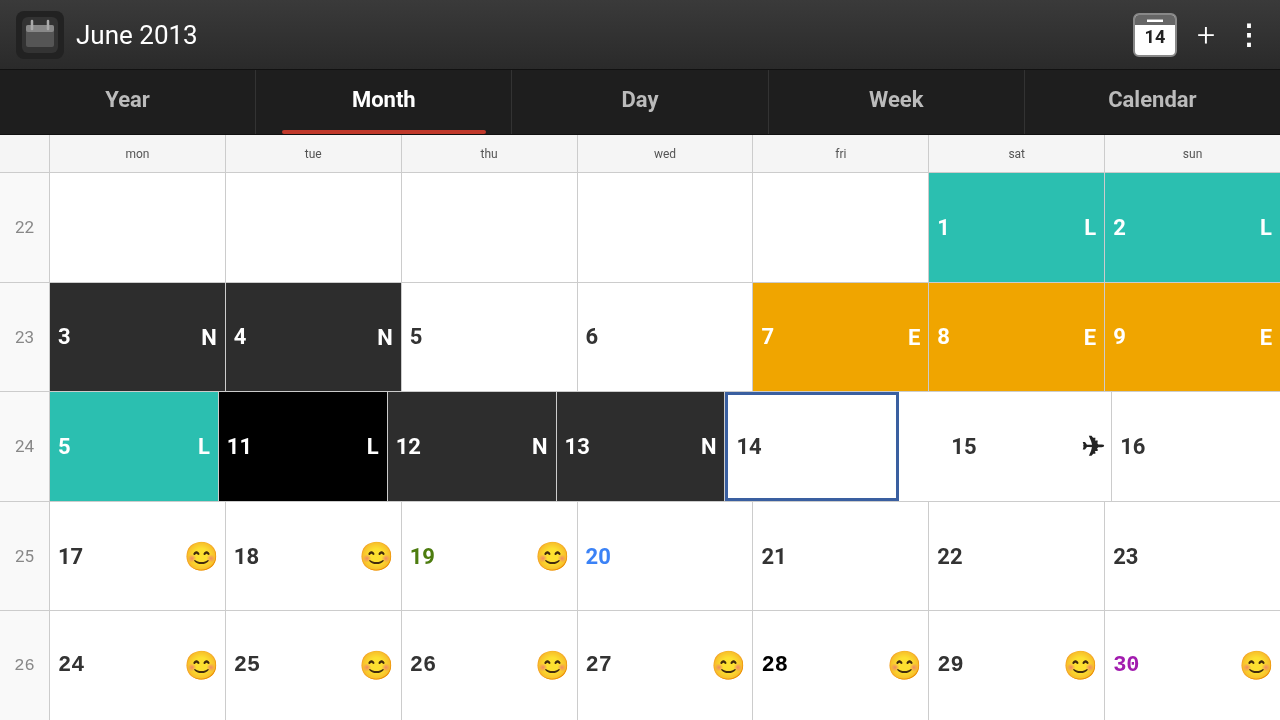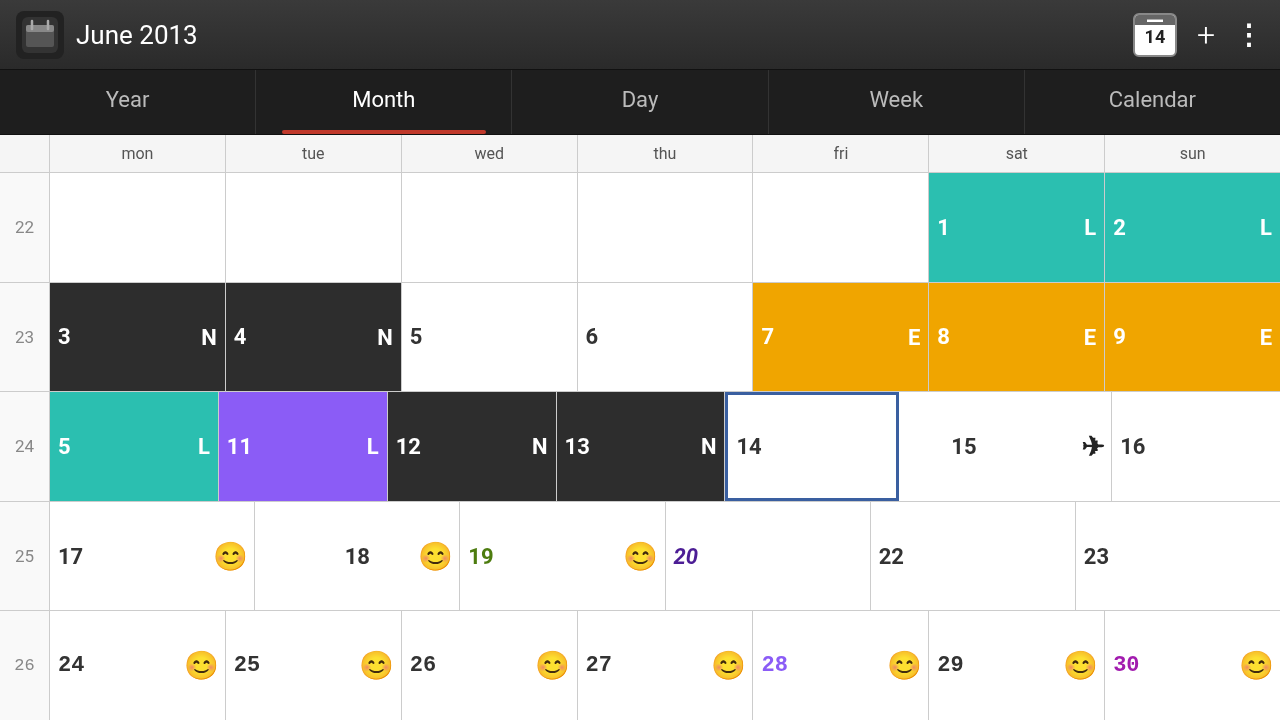--- a/index.html
+++ b/index.html
@@ -82,21 +82,21 @@
       border-bottom: 1px solid #111;
     }
     .tab {
       flex: 1;
       display: flex;
       flex-direction: column;
       align-items: center;
       justify-content: center;
       color: #bbb;
       font-size: 22px;
-      font-weight: 400;
+      font-weight: 700;
       cursor: pointer;
       border-right: 1px solid #333;
       position: relative;
       padding-bottom: 6px;
     }
     .tab:last-child { border-right: none; }
     .tab.active {
       color: #fff;
     }
     .tab.active::after {
@@ -119,21 +119,21 @@
     }
     .week-num-spacer {
       width: 50px;
       border-right: 1px solid #ccc;
     }
     .day-header {
       flex: 1;
       display: flex;
       align-items: center;
       justify-content: center;
-      font-size: 16px;
+      font-size: 12px;
       color: #555;
       border-right: 1px solid #ccc;
     }
     .day-header:last-child { border-right: none; }
 
     
     #calendar-grid {
       display: flex;
       flex-direction: column;
       flex: 1;
@@ -251,22 +251,22 @@
       <span>Calendar</span>
     </div>
 </div>
 
 <div id="main-content">
 
   <div id="day-headers">
     <div class="week-num-spacer"></div>
     <div class="day-header">mon</div>
     <div class="day-header">tue</div>
+    <div class="day-header">thu</div>
     <div class="day-header">wed</div>
-    <div class="day-header">thu</div>
     <div class="day-header">fri</div>
     <div class="day-header">sat</div>
     <div class="day-header">sun</div>
   </div>
 
   <div id="calendar-grid">
       <div class="cal-row">
         <div class="week-num">22</div>
         <div class="cal-cell" style="color: rgb(51, 51, 51);"></div>
         <div class="cal-cell" style="color: rgb(51, 51, 51);"></div>
@@ -310,21 +310,21 @@
           <span class="cell-num">9</span>
           <span class="cell-badge badge-letter">E</span>
         </div>
       </div>
       <div class="cal-row">
         <div class="week-num">24</div>
         <div class="cal-cell" style="background: rgb(43, 191, 176); color: rgb(255, 255, 255);">
           <span class="cell-num">5</span>
           <span class="cell-badge badge-letter">L</span>
         </div>
-        <div class="cal-cell" style="background: #8b5cf6; color: rgb(255, 255, 255);">
+        <div class="cal-cell" style="background: #000000; color: rgb(255, 255, 255);">
           <span class="cell-num">11</span>
           <span class="cell-badge badge-letter">L</span>
         </div>
         <div class="cal-cell" style="background: rgb(45, 45, 45); color: rgb(255, 255, 255);">
           <span class="cell-num">12</span>
           <span class="cell-badge badge-letter">N</span>
         </div>
         <div class="cal-cell" style="background: rgb(45, 45, 45); color: rgb(255, 255, 255);">
           <span class="cell-num">13</span>
           <span class="cell-badge badge-letter">N</span>
@@ -339,30 +339,33 @@
         <div class="cal-cell" style="color: rgb(51, 51, 51);">
           <span class="cell-num">16</span>
         </div>
       </div>
       <div class="cal-row">
         <div class="week-num">25</div>
         <div class="cal-cell" style="color: rgb(51, 51, 51);">
           <span class="cell-num">17</span>
           <span class="smiley">😊</span>
         </div>
-        <div class="cal-cell" style="color: rgb(51, 51, 51); justify-content: center;">
+        <div class="cal-cell" style="color: rgb(51, 51, 51);">
           <span class="cell-num">18</span>
           <span class="smiley">😊</span>
         </div>
         <div class="cal-cell" style="color: #4d7c0f; align-items: center;">
           <span class="cell-num">19</span>
           <span class="smiley">😊</span>
         </div>
-        <div class="cal-cell" style="color: #4c1d95; font-style: italic;">
+        <div class="cal-cell" style="color: #3b82f6;">
           <span class="cell-num">20</span>
+        </div>
+        <div class="cal-cell" style="color: rgb(51, 51, 51);">
+          <span class="cell-num">21</span>
         </div>
         <div class="cal-cell" style="color: rgb(51, 51, 51);">
           <span class="cell-num">22</span>
         </div>
         <div class="cal-cell" style="color: rgb(51, 51, 51);">
           <span class="cell-num">23</span>
         </div>
       </div>
       <div class="cal-row">
         <div class="week-num">26</div>
@@ -375,21 +378,21 @@
           <span class="smiley">😊</span>
         </div>
         <div class="cal-cell" style="color: rgb(51, 51, 51);">
           <span class="cell-num">26</span>
           <span class="smiley">😊</span>
         </div>
         <div class="cal-cell" style="color: rgb(51, 51, 51);">
           <span class="cell-num">27</span>
           <span class="smiley">😊</span>
         </div>
-        <div class="cal-cell" style="color: #8b5cf6;">
+        <div class="cal-cell" style="color: #000000;">
           <span class="cell-num">28</span>
           <span class="smiley">😊</span>
         </div>
         <div class="cal-cell" style="color: rgb(51, 51, 51);">
           <span class="cell-num">29</span>
           <span class="smiley">😊</span>
         </div>
         <div class="cal-cell" style="color: #a21caf;">
           <span class="cell-num">30</span>
           <span class="smiley">😊</span>

